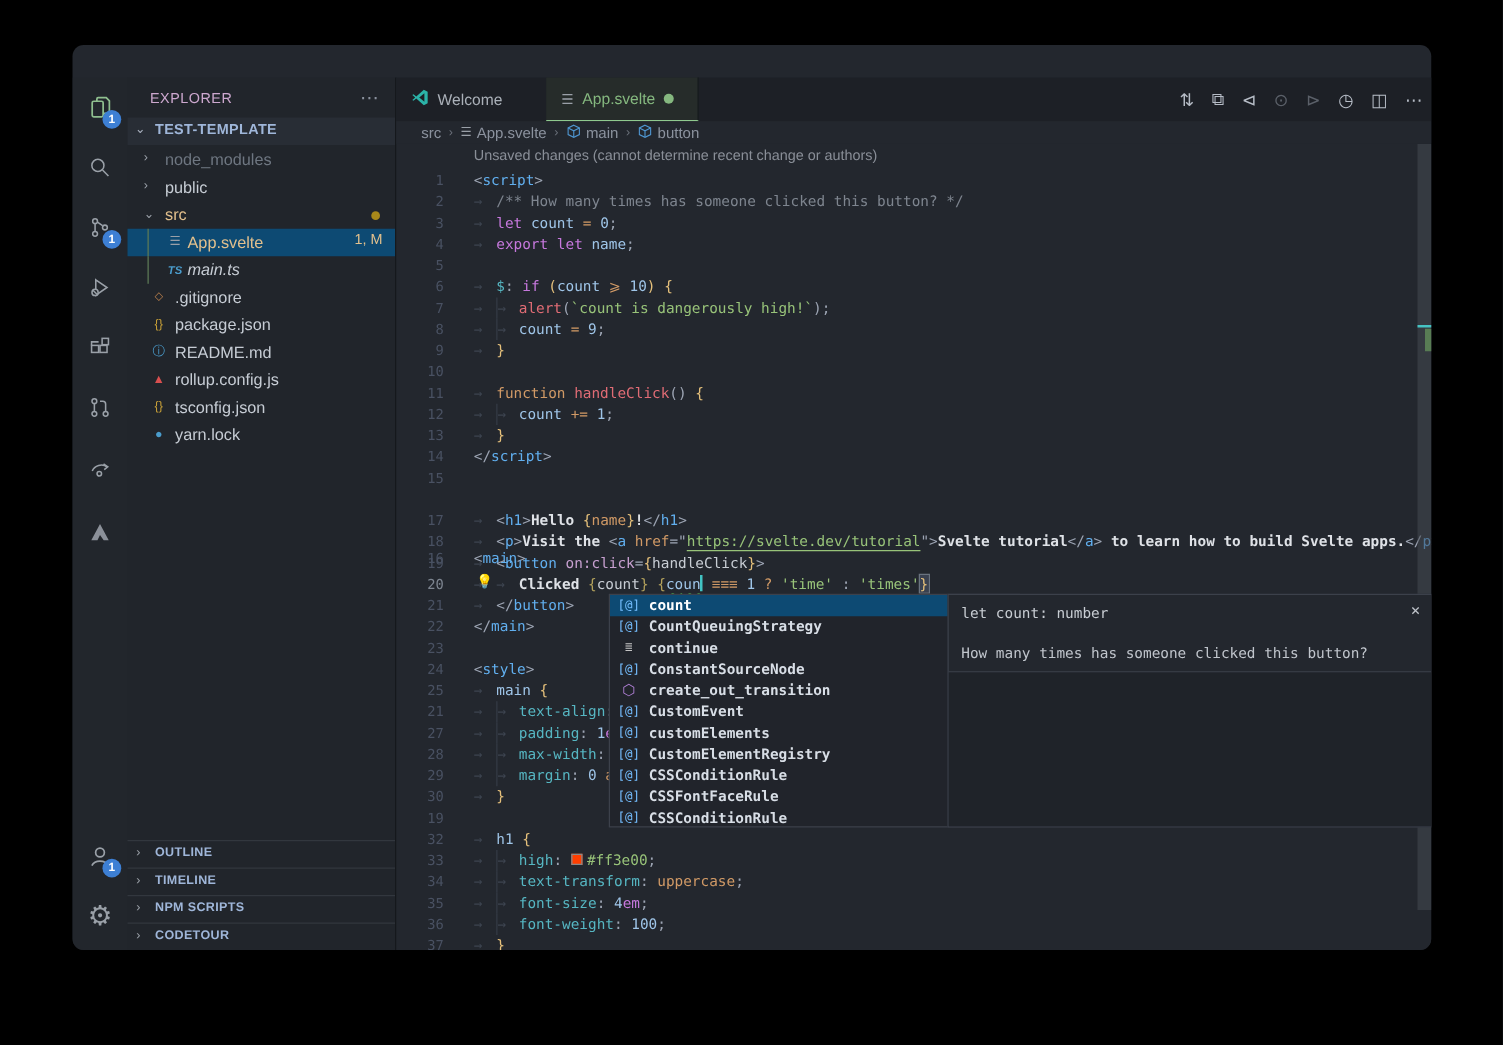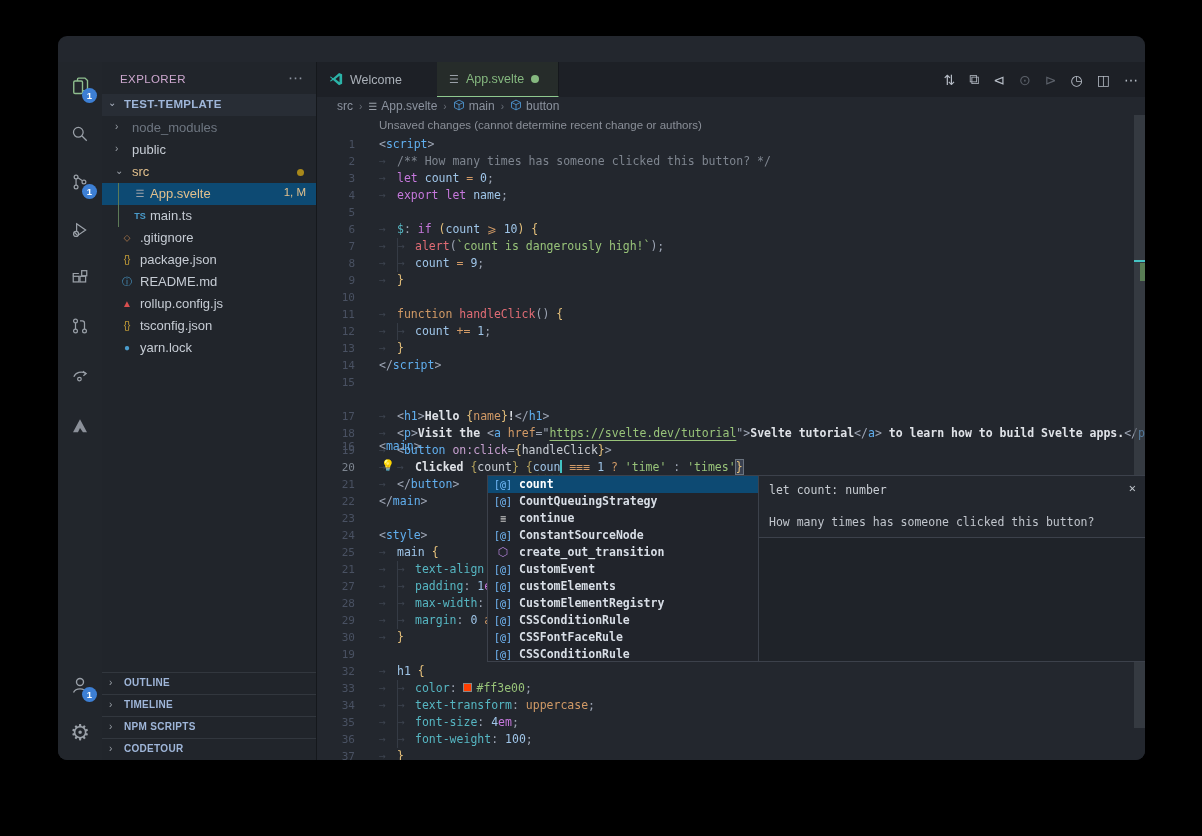--- a/index.html
+++ b/index.html
@@ -197,21 +197,21 @@
           <span class="chev" style="left:13px">⌄</span>
           <span class="fname mod" style="left:30px">src</span>
           <span class="dot"></span>
         </div>
         <div class="frow sel" style="top: 121px;">
           <span class="ficon" style="left:31px;color:#9aa0a8">☰</span>
           <span class="fname mod" style="left:48px">App.svelte</span>
           <span class="fbadge">1, M</span>
           <span class="guide"></span>
         </div>
-        <div class="frow" style="top: 143px;">
+        <div class="frow" style="top: 143px; font-style: italic;">
           <span class="ficon" style="left:31px;color:#4a9ccc;font-weight:bold;font-size:9px">TS</span>
           <span class="fname " style="left:48px">main.ts</span>
           <span class="guide"></span>
         </div>
         <div class="frow" style="top: 165px;">
           <span class="ficon" style="left:18px;color:#b07a4a">⬦</span>
           <span class="fname " style="left:38px">.gitignore</span>
         </div>
         <div class="frow" style="top: 187px;">
           <span class="ficon" style="left:18px;color:#c8a038">{}</span>
@@ -334,21 +334,21 @@
           <div class="cline" style="top: 395px;"><span class="lnum">23</span><span class="ltxt"></span></div>
           <div class="cline" style="top: 412px;"><span class="lnum">24</span><span class="ltxt"><span class="tk-punct">&lt;</span><span class="tk-tag">style</span><span class="tk-punct">&gt;</span></span></div>
           <div class="cline" style="top: 429px;"><span class="lnum">25</span><span class="ltxt"><span class="tk-tab">→</span><span class="tk-sel">main </span><span class="tk-brace">{</span></span></div>
           <div class="cline" style="top: 446px;"><span class="lnum">21</span><span class="ltxt"><span class="tk-tab">→</span><span class="tk-tabg">→</span><span class="tk-css">text-align</span><span class="tk-punct">: </span><span class="tk-kwo">center</span><span class="tk-punct">;</span></span></div>
           <div class="cline" style="top: 463px;"><span class="lnum">27</span><span class="ltxt"><span class="tk-tab">→</span><span class="tk-tabg">→</span><span class="tk-css">padding</span><span class="tk-punct">: </span><span class="tk-num">1</span><span class="tk-kw">em</span><span class="tk-punct">;</span></span></div>
           <div class="cline" style="top: 480px;"><span class="lnum">28</span><span class="ltxt"><span class="tk-tab">→</span><span class="tk-tabg">→</span><span class="tk-css">max-width</span><span class="tk-punct">: </span><span class="tk-num">240</span><span class="tk-kw">px</span><span class="tk-punct">;</span></span></div>
           <div class="cline" style="top: 497px;"><span class="lnum">29</span><span class="ltxt"><span class="tk-tab">→</span><span class="tk-tabg">→</span><span class="tk-css">margin</span><span class="tk-punct">: </span><span class="tk-num">0 </span><span class="tk-kwo">auto</span><span class="tk-punct">;</span></span></div>
           <div class="cline" style="top: 514px;"><span class="lnum">30</span><span class="ltxt"><span class="tk-tab">→</span><span class="tk-brace">}</span></span></div>
           <div class="cline" style="top: 531px;"><span class="lnum">19</span><span class="ltxt"></span></div>
           <div class="cline" style="top: 548px;"><span class="lnum">32</span><span class="ltxt"><span class="tk-tab">→</span><span class="tk-sel">h1 </span><span class="tk-brace">{</span></span></div>
-          <div class="cline" style="top: 565px;"><span class="lnum">33</span><span class="ltxt"><span class="tk-tab">→</span><span class="tk-tabg">→</span><span class="tk-css">color</span><span class="tk-punct">: </span><span class="swatch"></span><span class="tk-str">#ff3e00</span><span class="tk-punct">;</span></span></div>
+          <div class="cline" style="top: 565px;"><span class="lnum">33</span><span class="ltxt"><span class="tk-tab">→</span><span class="tk-tabg">→</span><span class="tk-css">high</span><span class="tk-punct">: </span><span class="swatch"></span><span class="tk-str">#ff3e00</span><span class="tk-punct">;</span></span></div>
           <div class="cline" style="top: 582px;"><span class="lnum">34</span><span class="ltxt"><span class="tk-tab">→</span><span class="tk-tabg">→</span><span class="tk-css">text-transform</span><span class="tk-punct">: </span><span class="tk-kwo">uppercase</span><span class="tk-punct">;</span></span></div>
           <div class="cline" style="top: 599px;"><span class="lnum">35</span><span class="ltxt"><span class="tk-tab">→</span><span class="tk-tabg">→</span><span class="tk-css">font-size</span><span class="tk-punct">: </span><span class="tk-num">4</span><span class="tk-kw">em</span><span class="tk-punct">;</span></span></div>
           <div class="cline" style="top: 616px;"><span class="lnum">36</span><span class="ltxt"><span class="tk-tab">→</span><span class="tk-tabg">→</span><span class="tk-css">font-weight</span><span class="tk-punct">: </span><span class="tk-num">100</span><span class="tk-punct">;</span></span></div>
           <div class="cline" style="top: 633px;"><span class="lnum">37</span><span class="ltxt"><span class="tk-tab">→</span><span class="tk-brace">}</span></span></div>
         </div>
       <div id="lightbulb">💡</div>
 
       <div id="suggest">
           <div class="srow sel">
             <span class="sicon variable">[@]</span>

